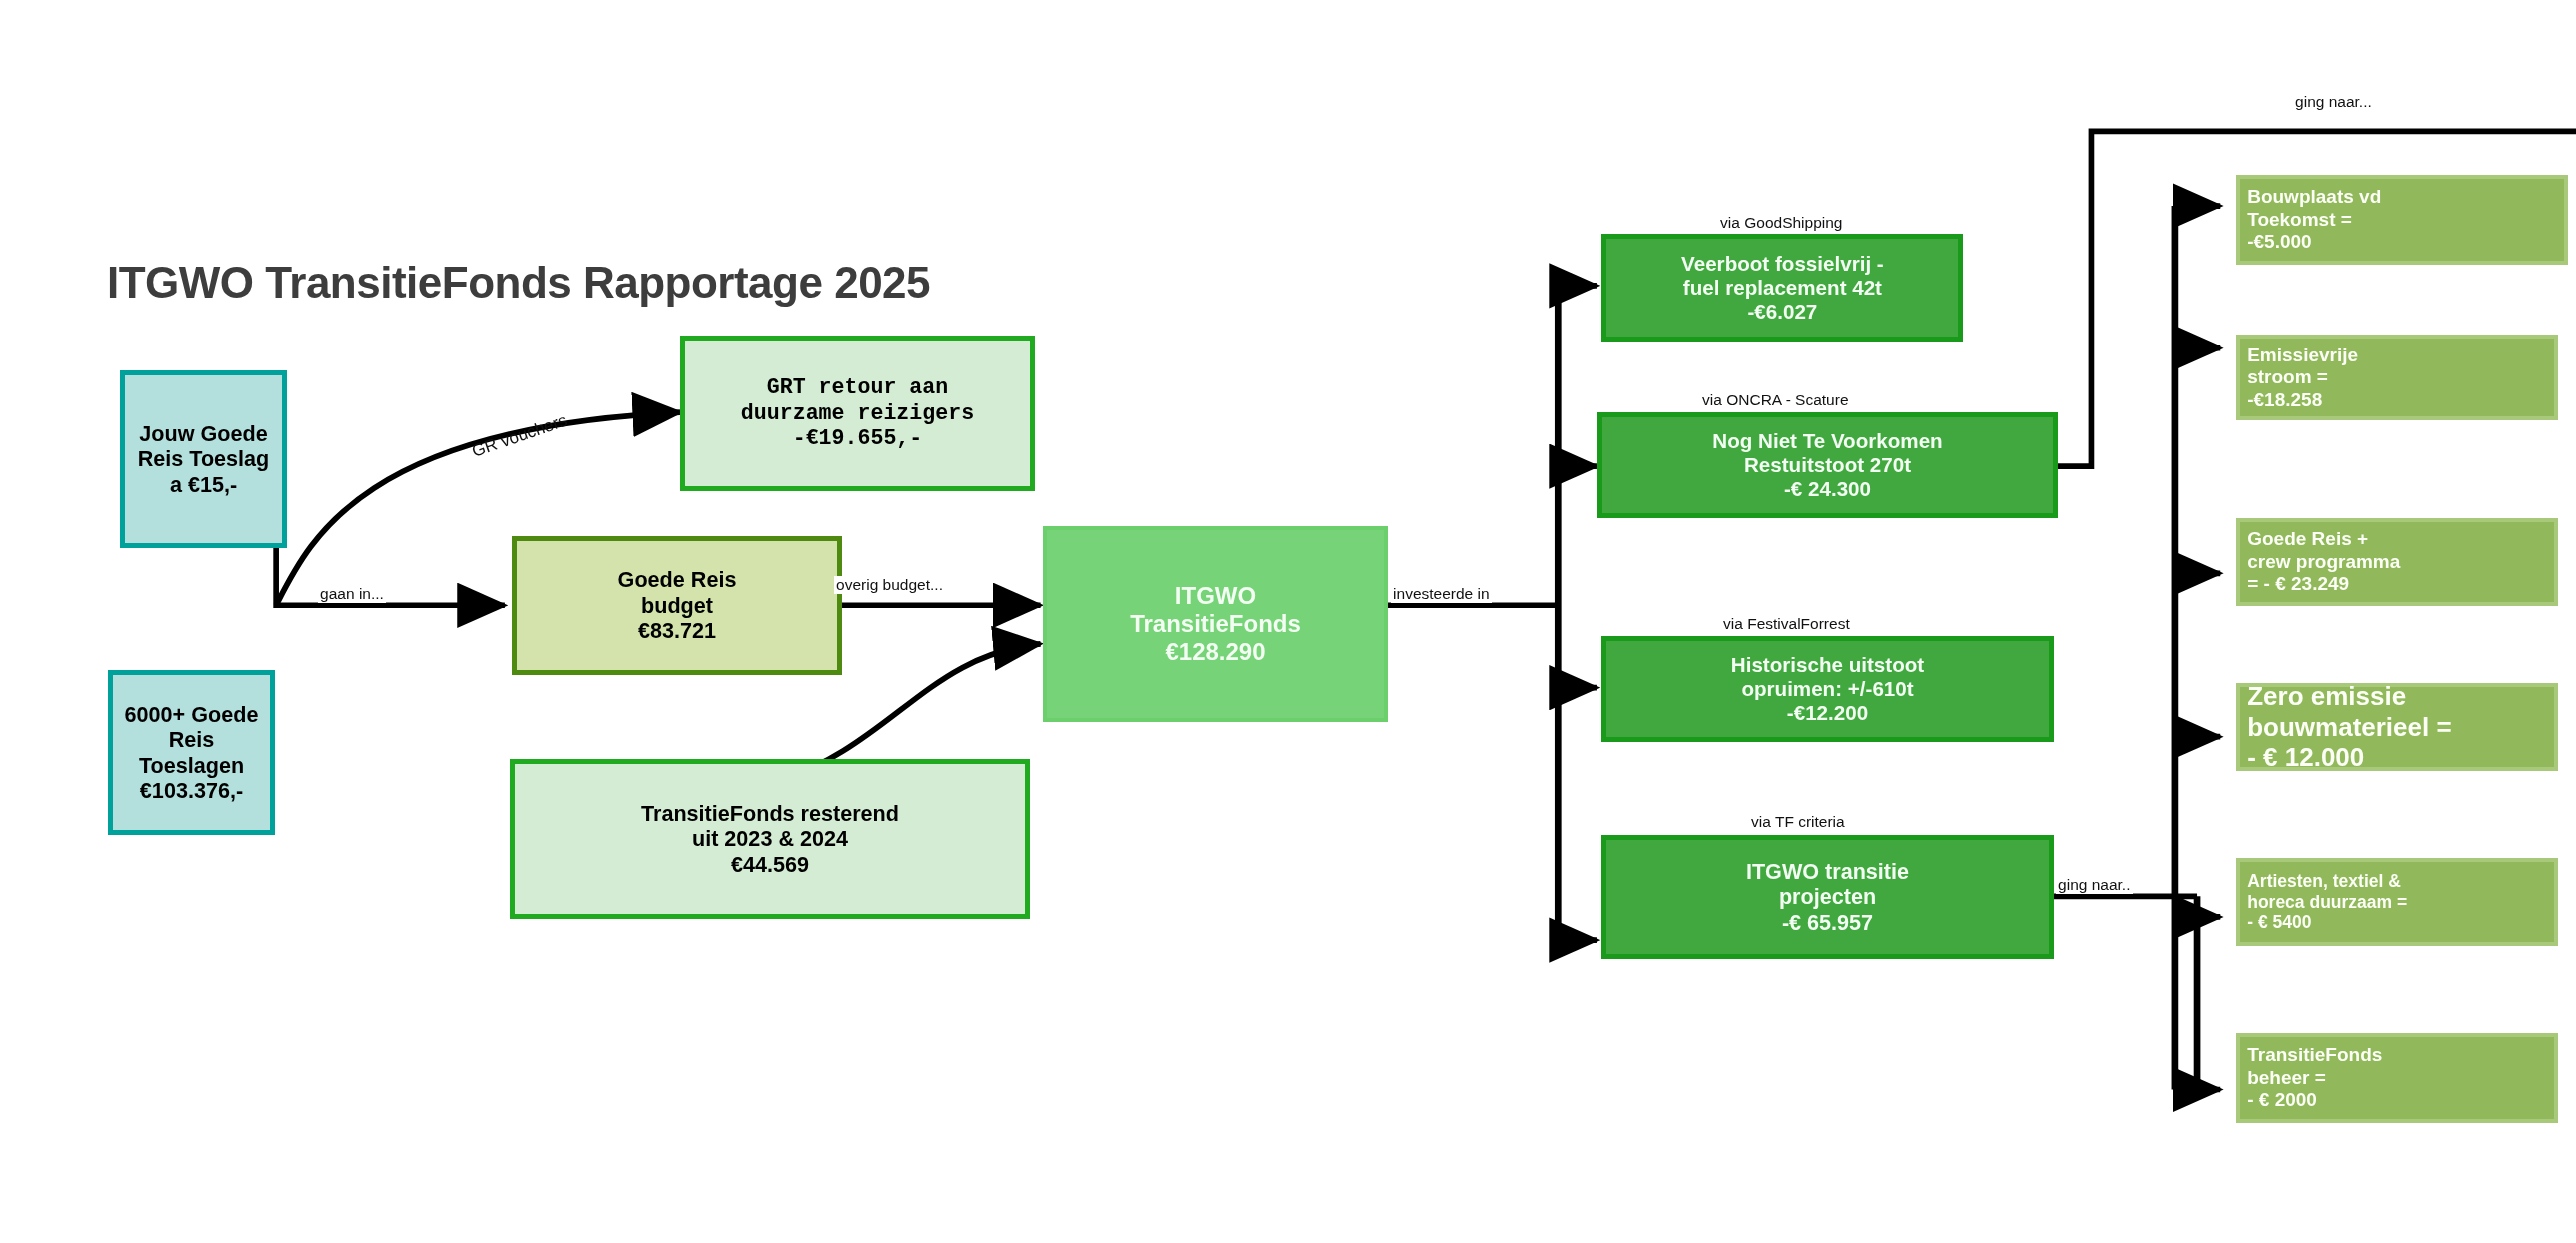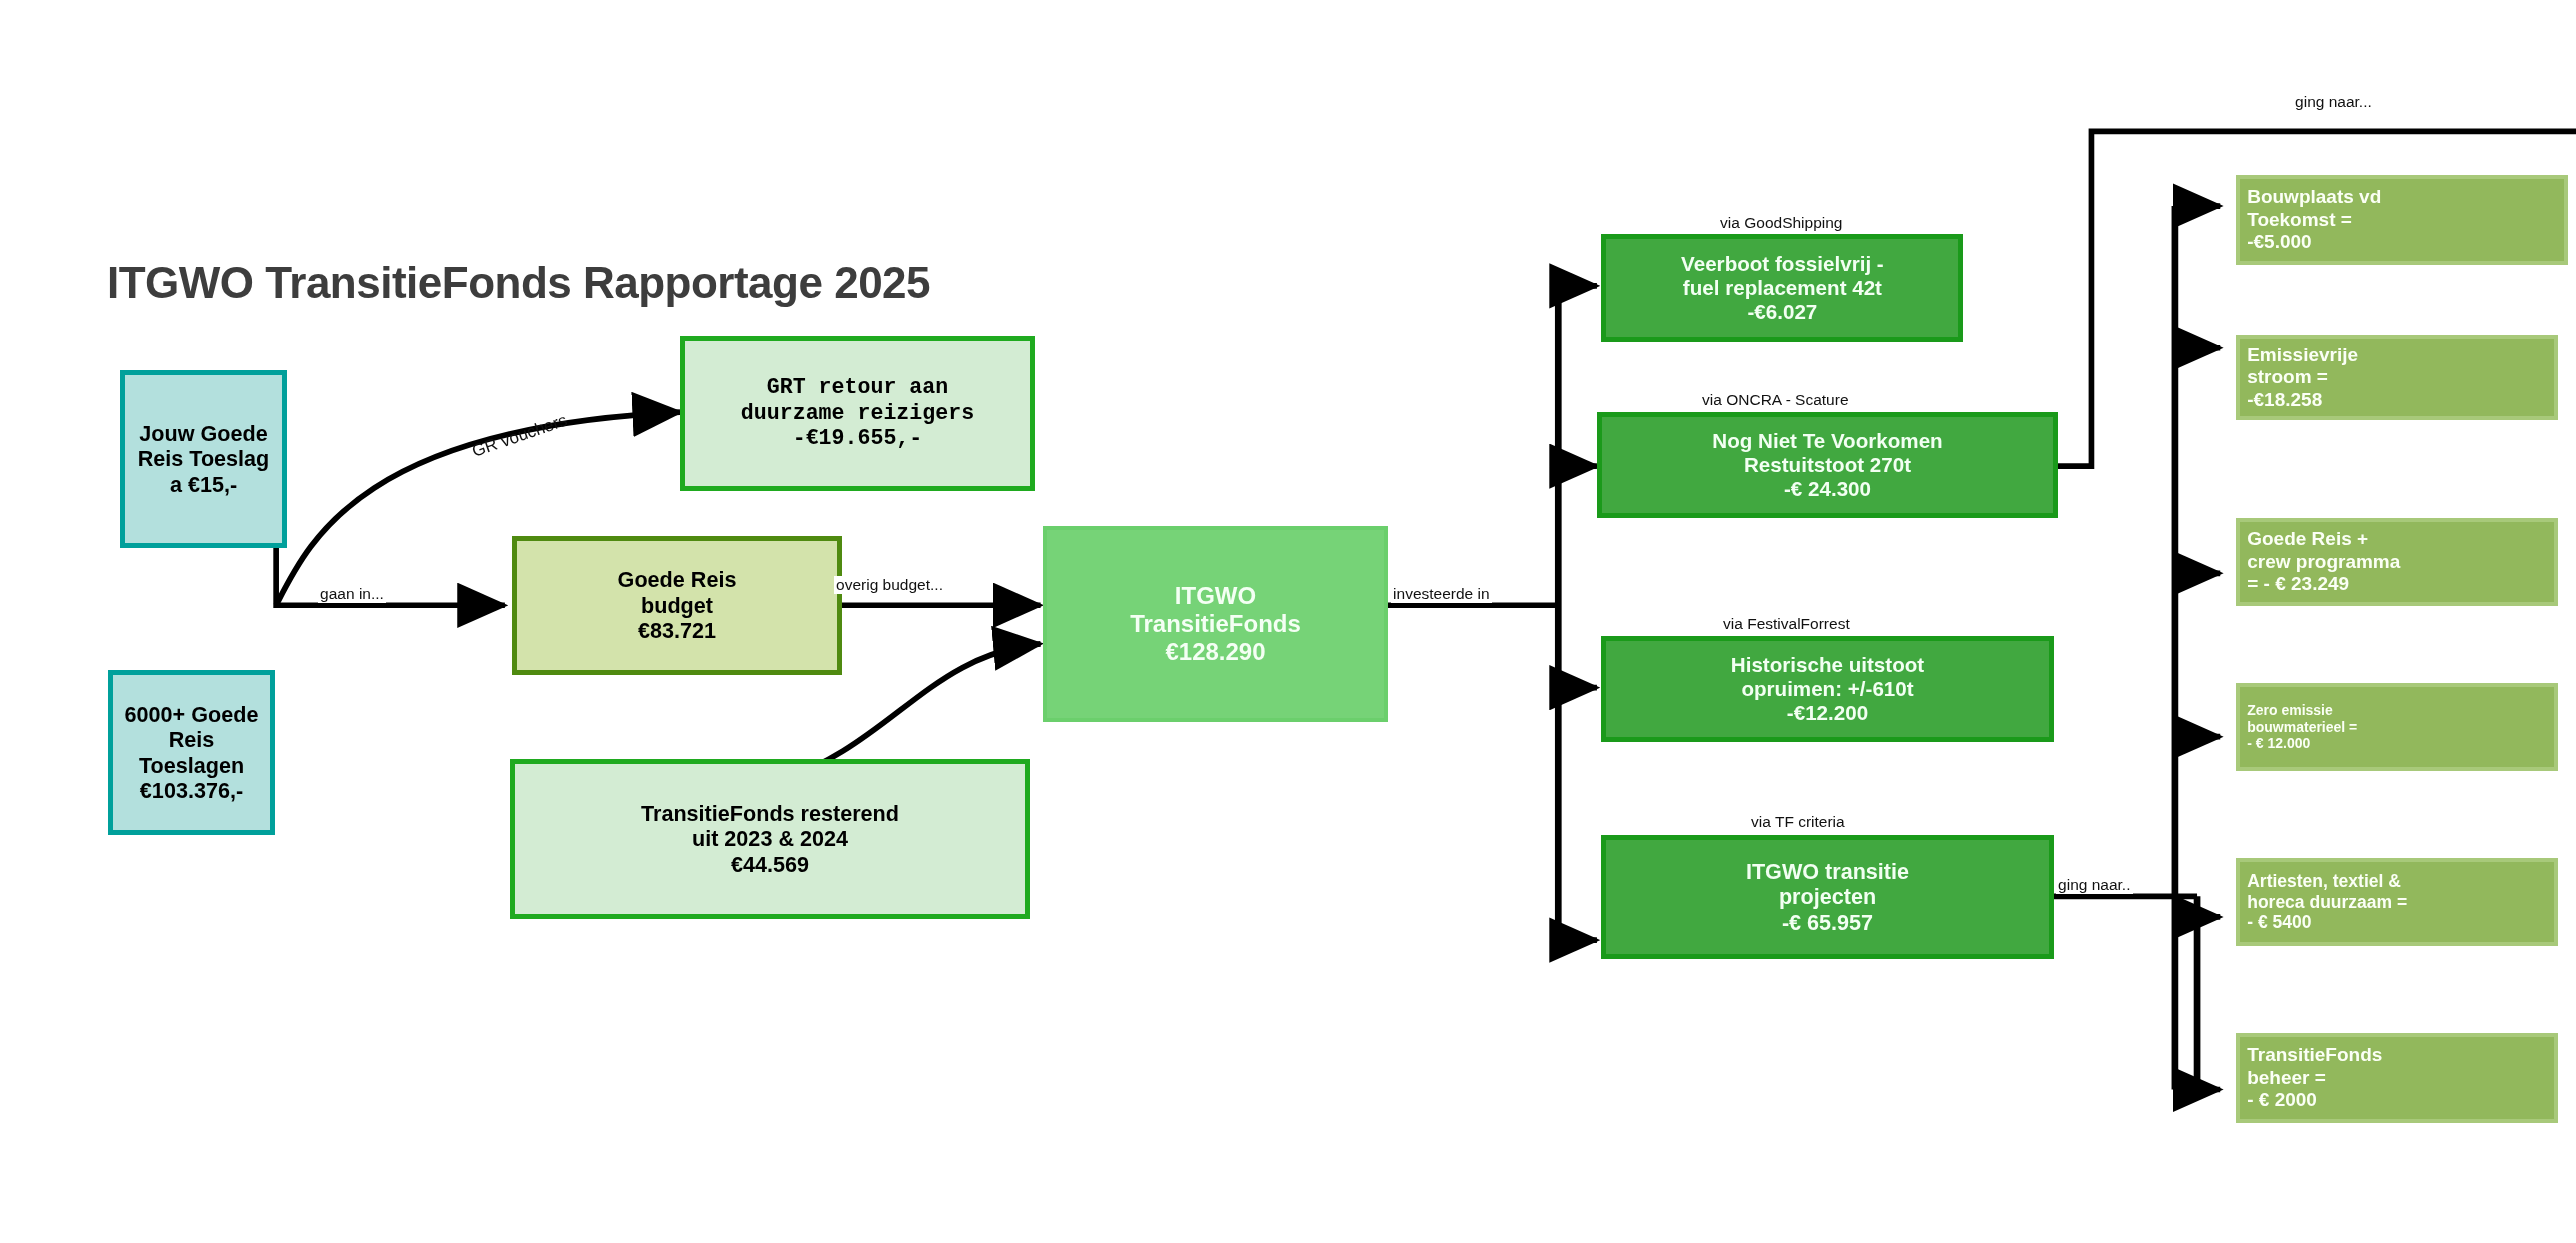--- a/index.html
+++ b/index.html
@@ -222,21 +222,21 @@
 stroom =
 -€18.258</span>
   </div>
 
   <div class="node green-sage" style="left:2236px; top:518px; width:322px; height:88px; font-size:19px;">
     <span class="txt">Goede Reis +
 crew programma
 =  - € 23.249</span>
   </div>
 
-  <div class="node green-sage" style="left:2236px; top:683px; width:322px; height:88px; font-size:14px;">
+  <div class="node green-sage" style="left:2236px; top:683px; width:322px; height:88px; font-size:26px;">
     <span class="txt">Zero emissie
 bouwmaterieel =
 -  € 12.000</span>
   </div>
 
   <div class="node green-sage" style="left:2236px; top:858px; width:322px; height:88px; font-size:17.5px;">
     <span class="txt">Artiesten, textiel &amp;
 horeca duurzaam =
 -  € 5400</span>
   </div>

